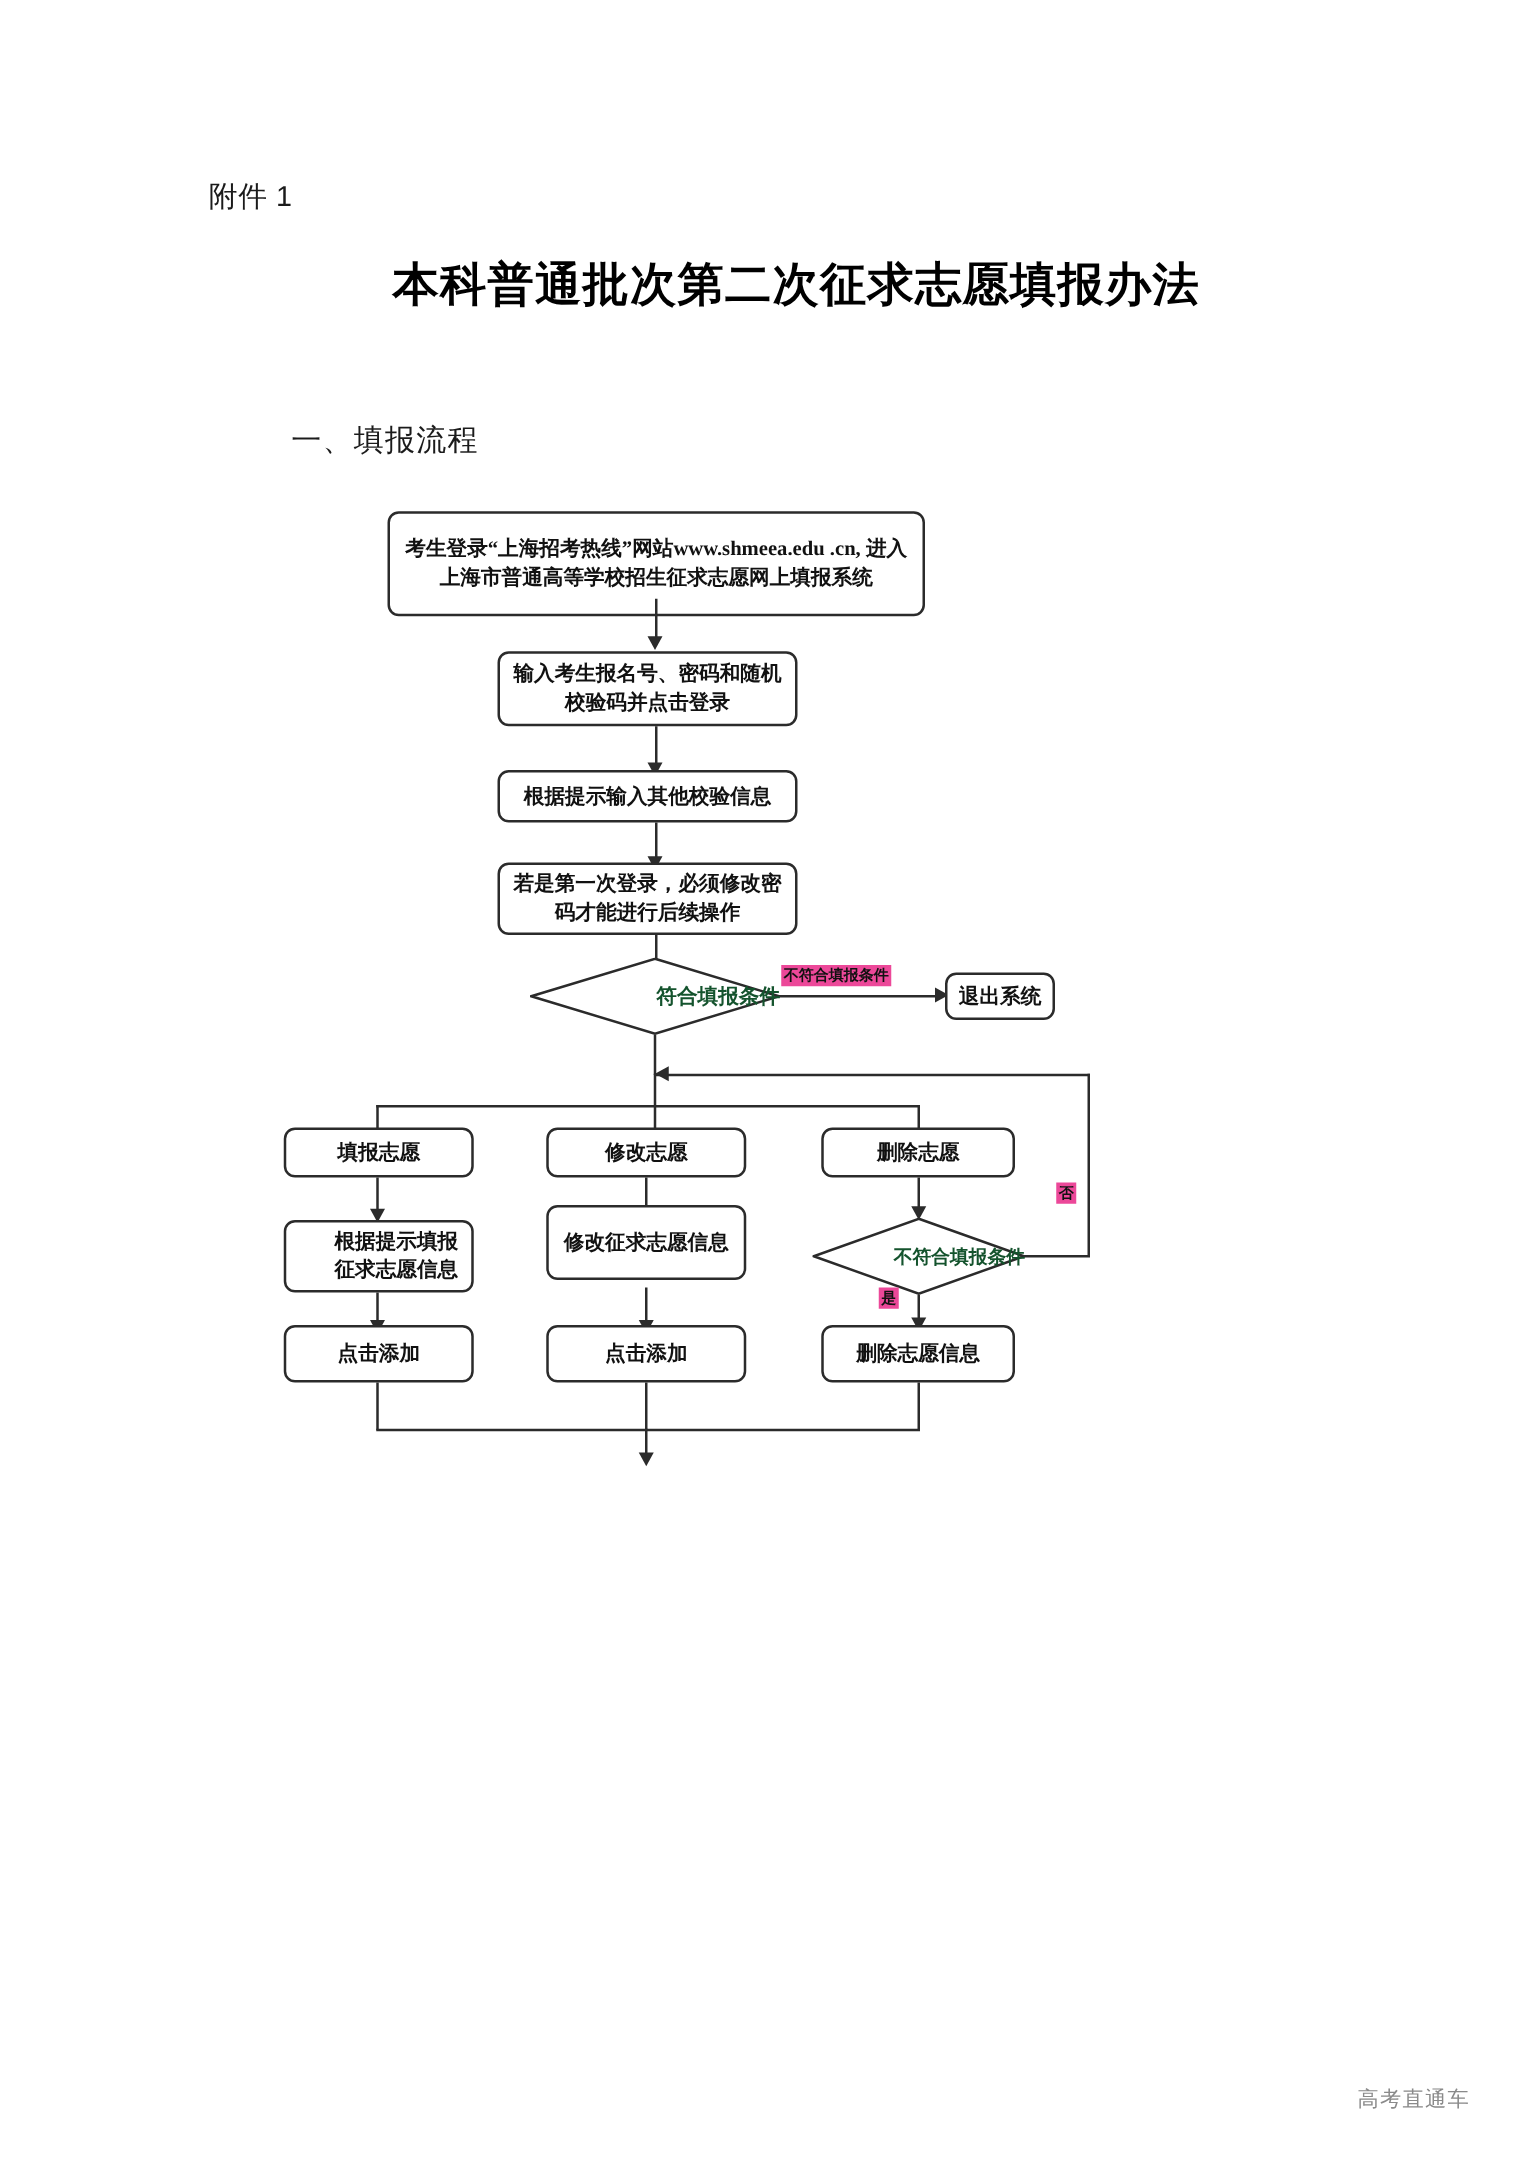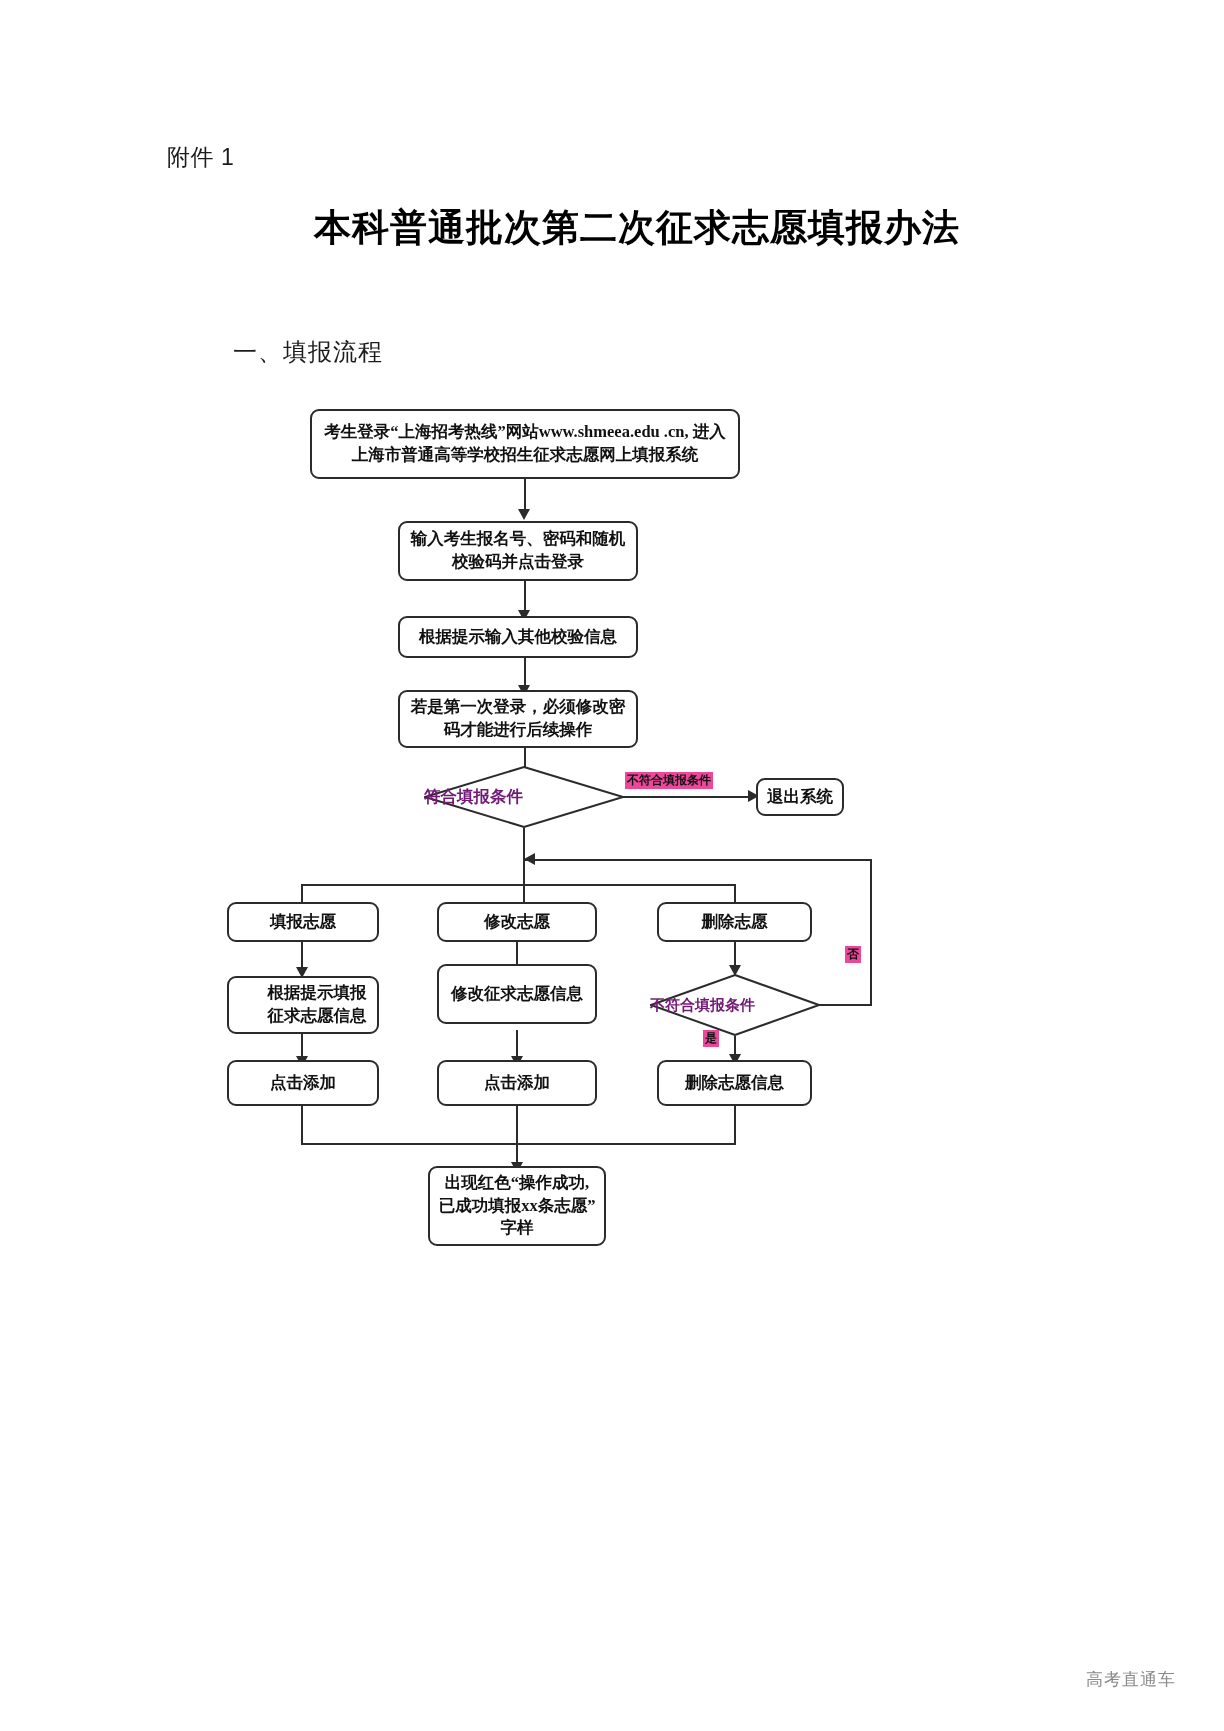--- a/index.html
+++ b/index.html
@@ -47,24 +47,24 @@
     line-height:1.38;
     color:#111;
     white-space:pre-line;
     padding:2px 4px;
   }
   .node.rounded{border-radius:9px;}
 
   
   .diamond{
     position:absolute;
-    display:flex;align-items:center;justify-content:flex-start;
+    display:flex;align-items:center;justify-content:flex-end;
     text-align:center;
     font-family:"Liberation Serif","DejaVu Serif",serif;
-    font-weight:bold;font-size:16.5px;color:#701a75;
+    font-weight:bold;font-size:16.5px;color:#14532d;
     box-sizing:border-box;
   }
   .diamond svg{position:absolute;left:0;top:0;}
   .diamond span{position:relative;z-index:2;}
 
   
   .ln{position:absolute;background:#2b2b2b;}
   .ln.v{width:2px;}
   .ln.h{height:2px;}
 
@@ -92,21 +92,21 @@
 <div class="page">
 
   <div class="attachment-label">附件 1</div>
 
   <div class="doc-title">本科普通批次第二次征求志愿填报办法</div>
 
   <div class="section-head">一、填报流程</div>
 
   <div class="fc">
 
-    <div class="node rounded" style="left:310px;top:409px;width:430px;height:70px;">考生登录“上海招考热线”网站www.shmeea.edu .cn, 进入
+    <div class="node rounded" style="left:310px;top:409px;width:430px;height:84px;">考生登录“上海招考热线”网站www.shmeea.edu .cn, 进入
 上海市普通高等学校招生征求志愿网上填报系统</div>
 
     <div class="ln v" style="left:524px;top:479px;height:33px;"></div>
     <div class="arrow down" style="left:518px;top:509px;"></div>
 
     <div class="node rounded" style="left:398px;top:521px;width:240px;height:60px;">输入考生报名号、密码和随机
 校验码并点击登录</div>
 
     <div class="ln v" style="left:524px;top:581px;height:32px;"></div>
     <div class="arrow down" style="left:518px;top:610px;"></div>
@@ -189,21 +189,18 @@
     <div class="node rounded" style="left:437px;top:1060px;width:160px;height:46px;">点击添加</div>
     <div class="node rounded" style="left:657px;top:1060px;width:155px;height:46px;">删除志愿信息</div>
 
     <div class="ln v" style="left:301px;top:1106px;height:38px;"></div>
     <div class="ln v" style="left:516px;top:1106px;height:38px;"></div>
     <div class="ln v" style="left:734px;top:1106px;height:38px;"></div>
     <div class="ln h" style="left:301px;top:1143px;width:435px;"></div>
     <div class="ln v" style="left:516px;top:1143px;height:24px;"></div>
     <div class="arrow down" style="left:511px;top:1162px;"></div>
 
-    <div class="node rounded" style="left:428px;top:1166px;width:178px;height:80px;">出现红色“操作成功,
-已成功填报xx条志愿”
-字样</div>
 
   </div>
 
   <div class="watermark">高考直通车</div>
 
 </div>
 
 </body></html>

